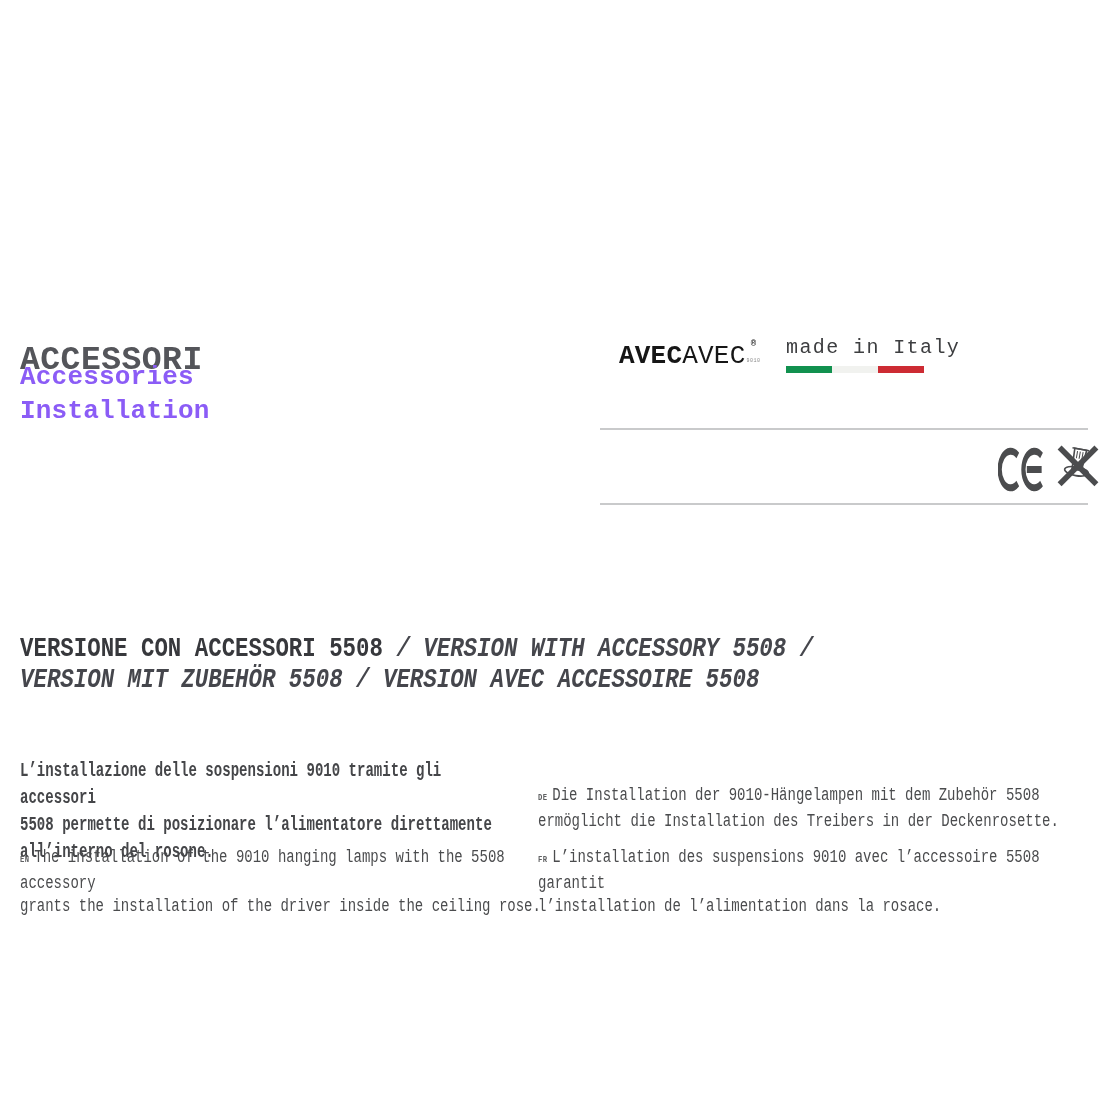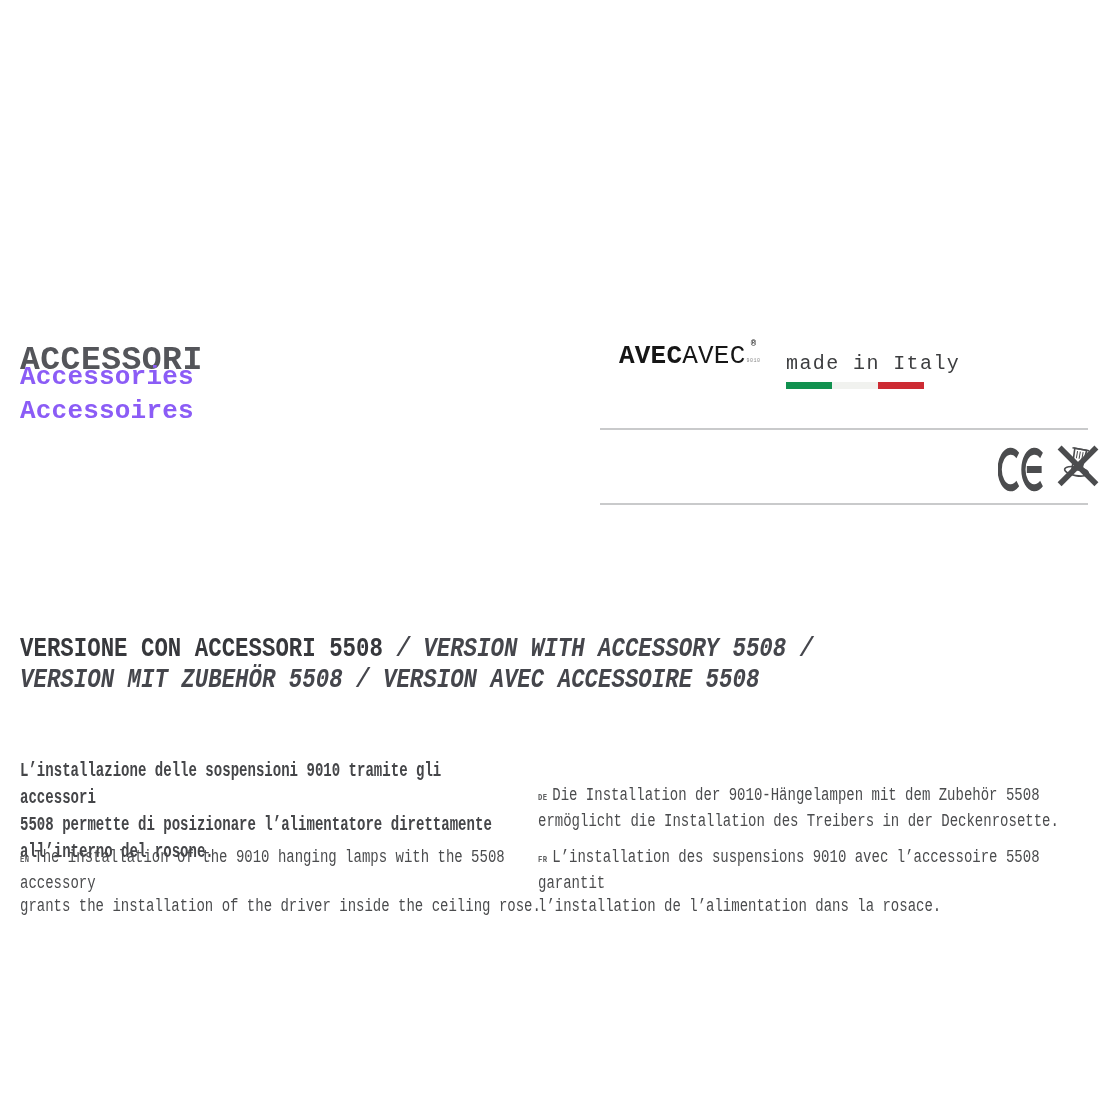--- a/index.html
+++ b/index.html
@@ -32,21 +32,21 @@
   .logo-reg{
     display:inline-flex;flex-direction:column;align-items:center;
     vertical-align:top;margin-left:1px;transform:translateY(-2px);
   }
   .logo-reg-mark{font-size:9px;line-height:10px;color:#161616;}
   .logo-sub{font-size:5px;line-height:6px;color:#8a8a8a;letter-spacing:.5px;margin-top:9px;}
 
   .madein{position:absolute;left:786px;top:336px;width:140px;}
   .madein-text{
     font-size:20px;color:#3d3e40;letter-spacing:1.4px;font-weight:400;
-    white-space:nowrap;text-align:center;line-height:24px;margin-top:16px;
+    white-space:nowrap;text-align:center;line-height:24px;
   }
   .flag{display:flex;width:138px;height:7px;margin-top:6px;}
   .flag span{flex:1 1 33.33%;height:100%;}
 
   
   .hr{position:absolute;left:600px;width:488px;height:2px;background:#c9cacb;}
   .hr1{top:428px;}
   .hr2{top:503px;}
   .marks{position:absolute;left:998px;top:438px;width:92px;height:60px;}
   .ce-mark{position:absolute;left:0;top:9px;}
@@ -81,21 +81,21 @@
   }
 </style>
 </head>
 <body>
 
 <div class="page">
 
   <h1 class="page-title">ACCESSORI</h1>
   <div class="subtitles">
     <div>Accessories</div>
-    <div>Accessoires</div>
+    <div>Installation</div>
   </div>
 
   <div class="logo">
     <span class="logo-bold">AVEC</span><span class="logo-light">AVEC</span><span class="logo-reg">
         <span class="logo-reg-mark">®</span>
         <span class="logo-sub">9010</span>
       </span>
   </div>
 
   <div class="madein">

